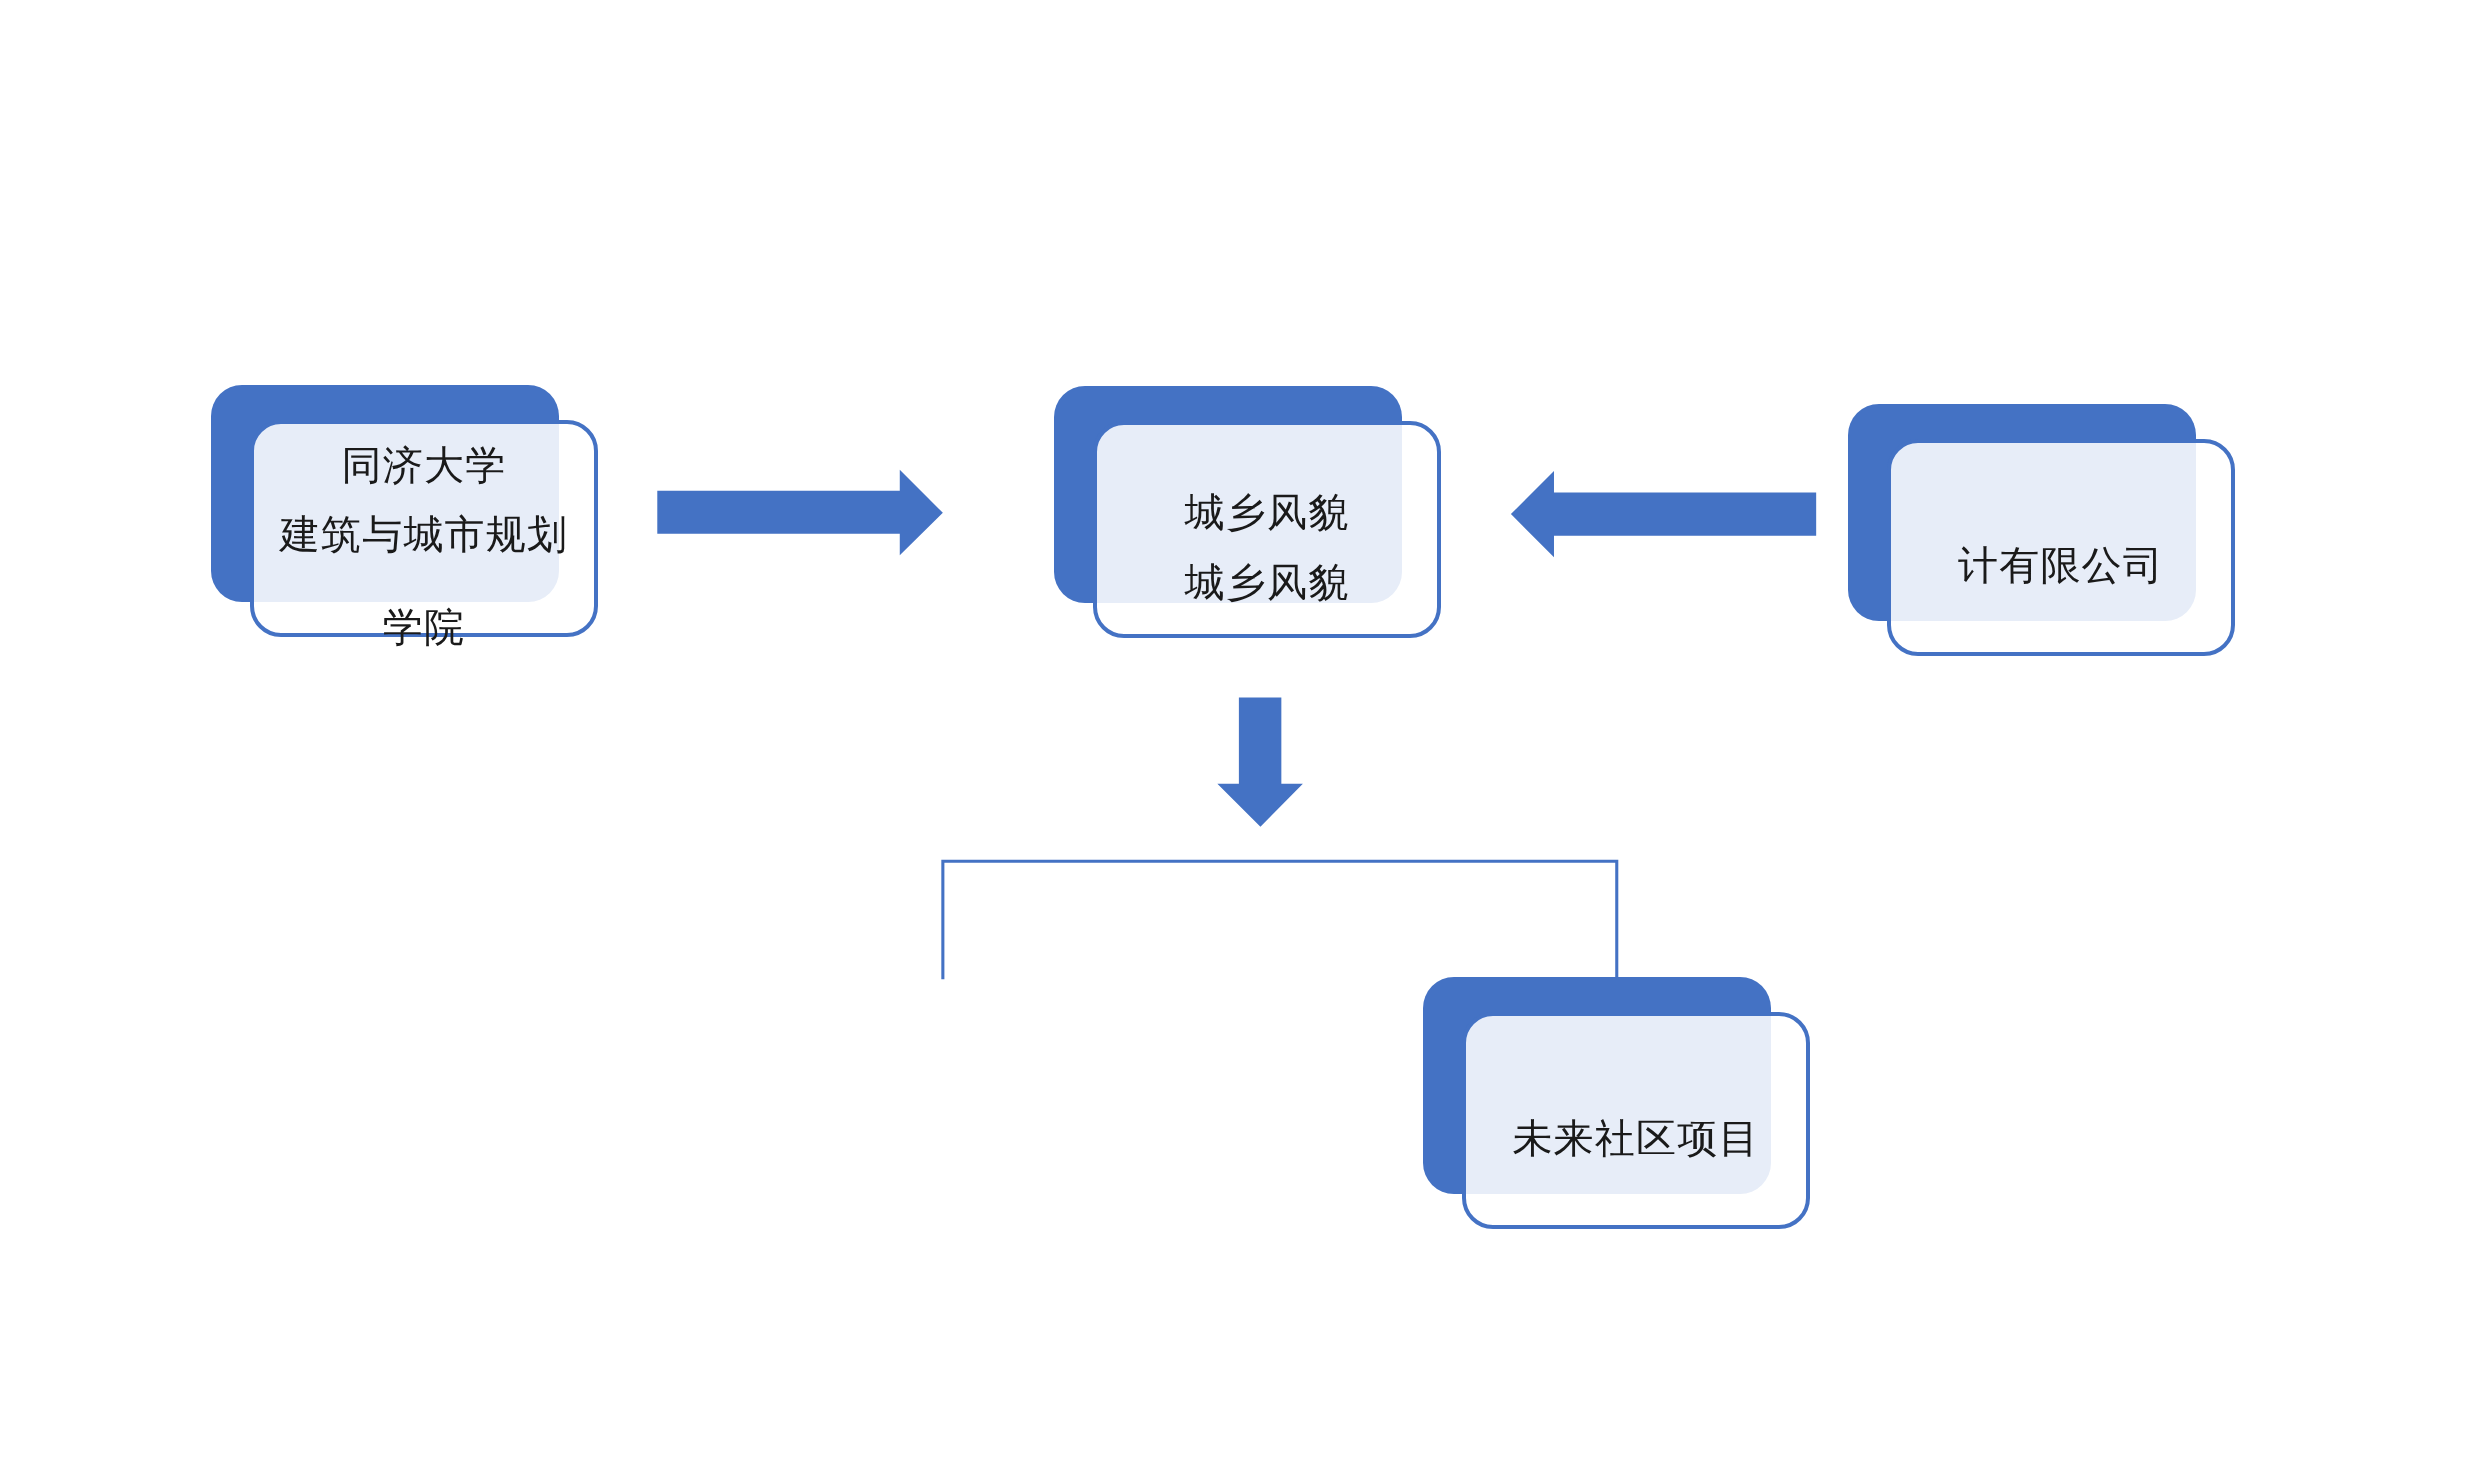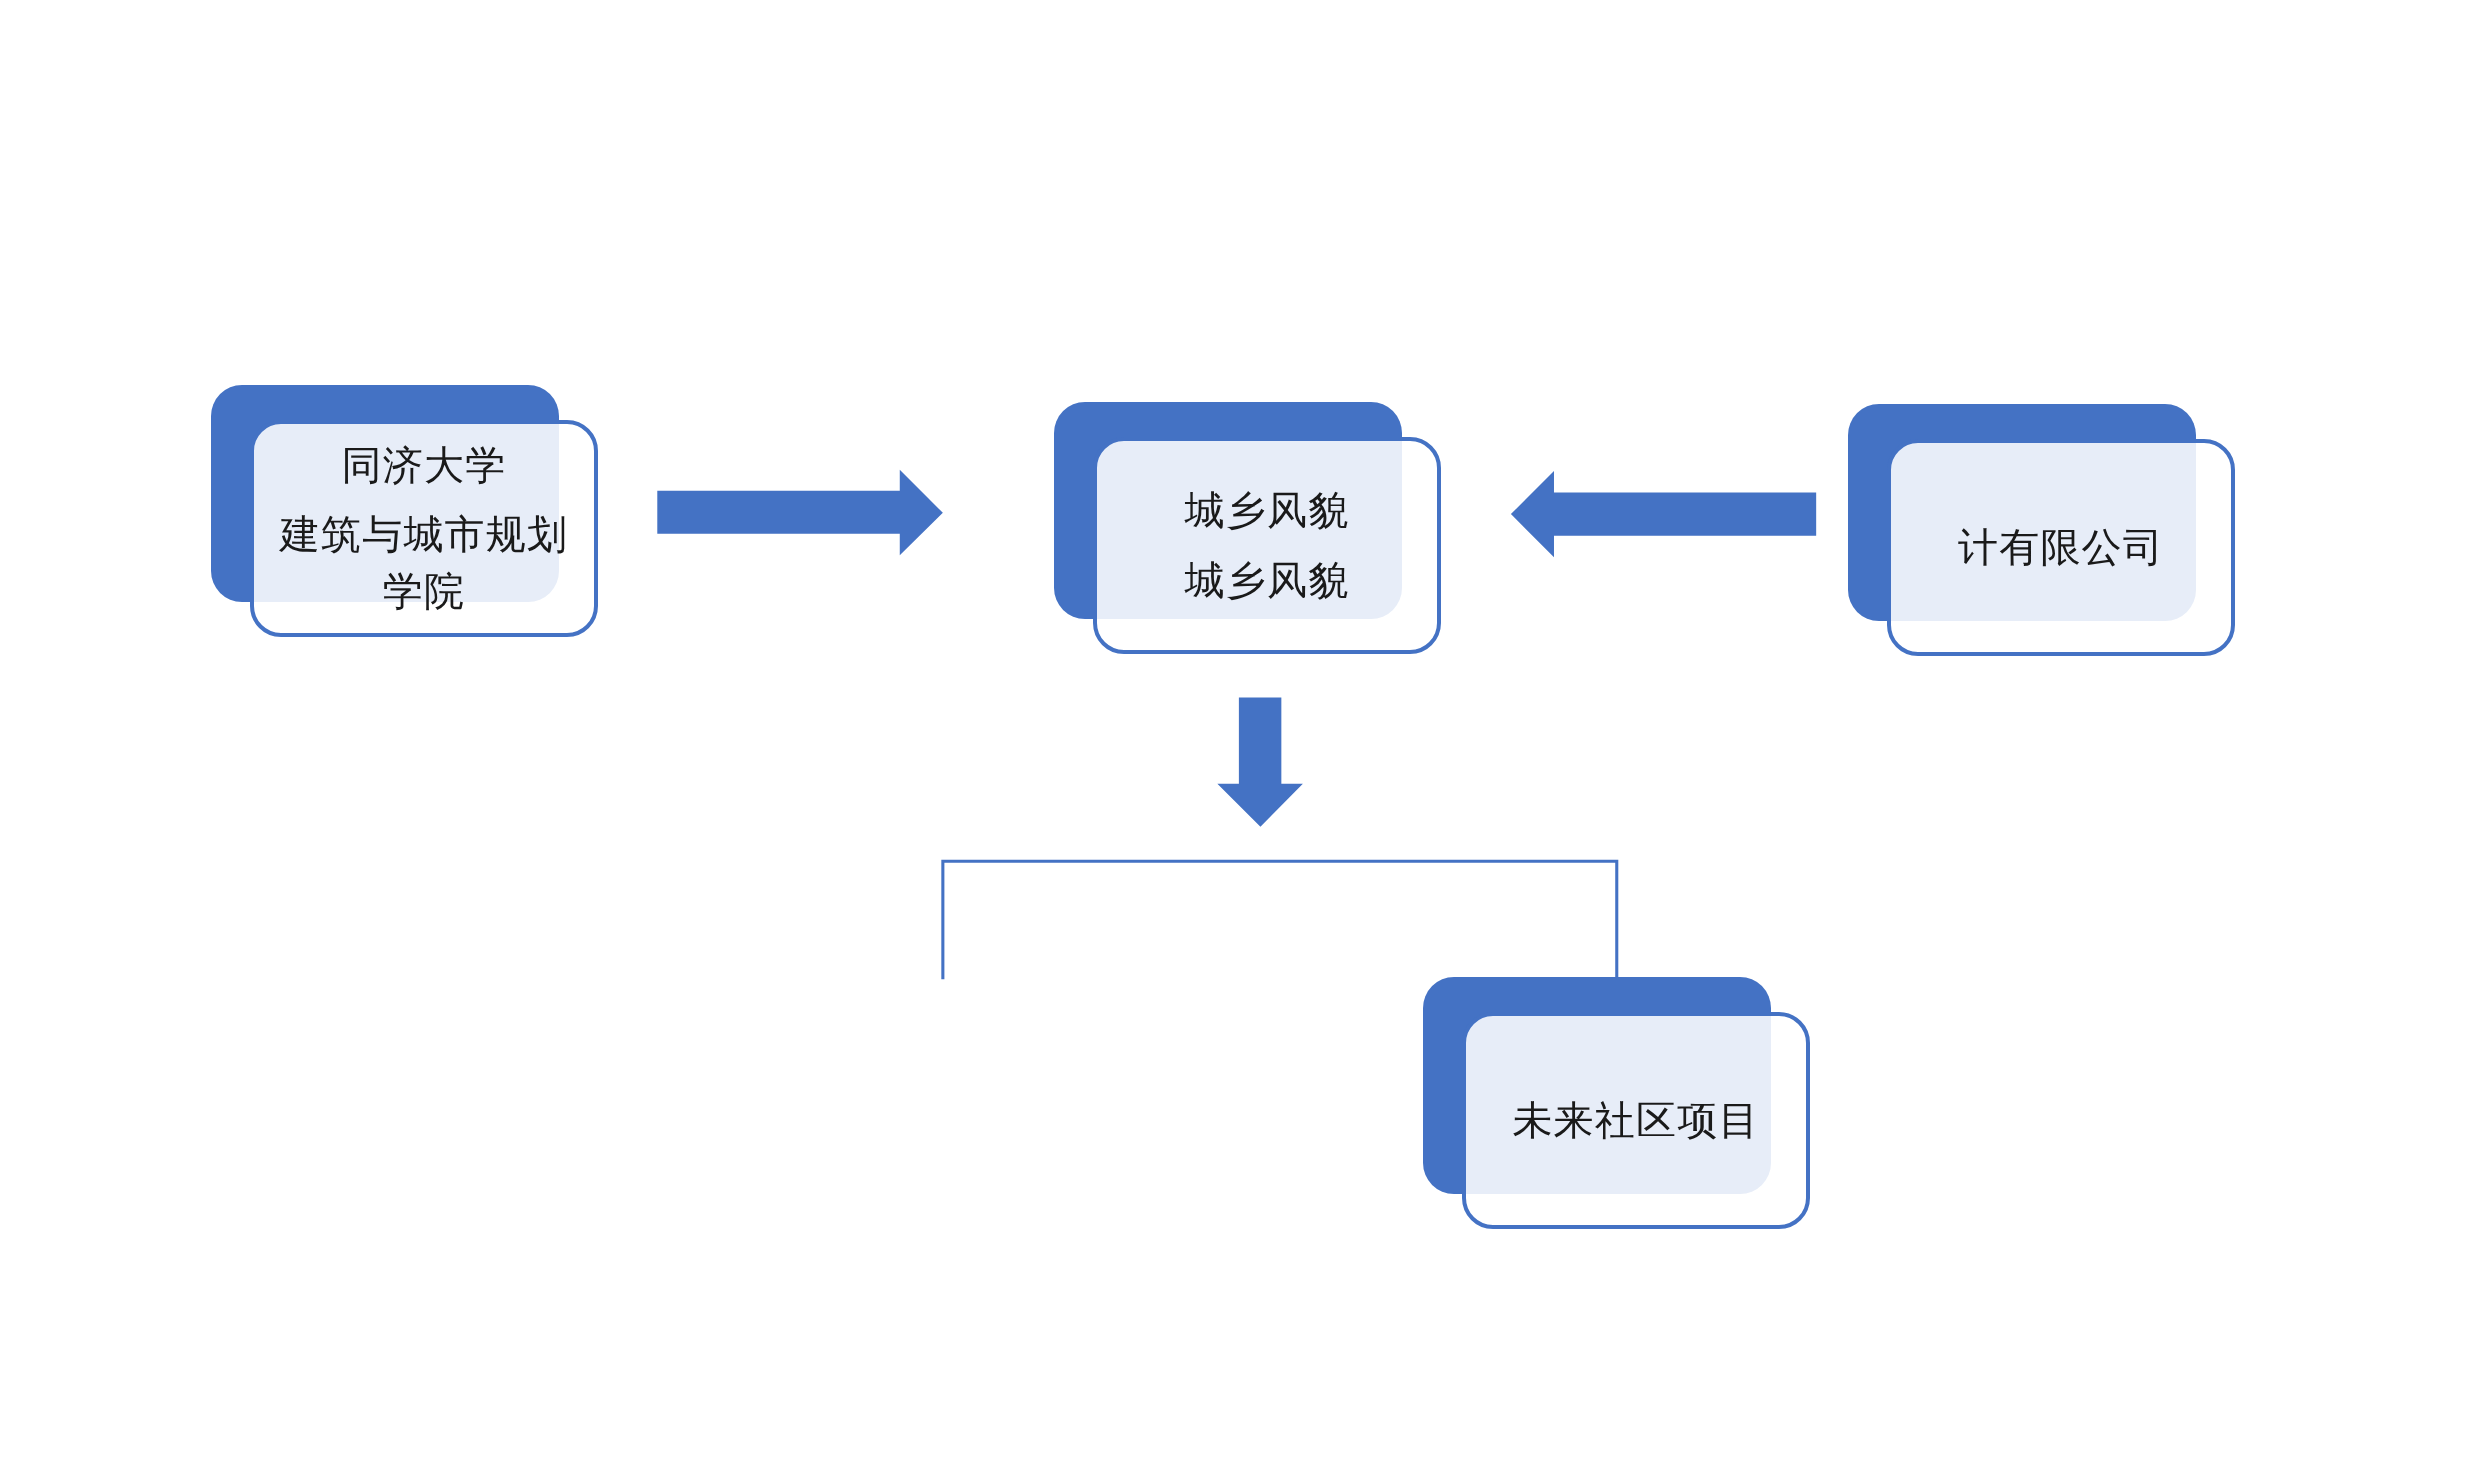--- a/index.html
+++ b/index.html
@@ -27,21 +27,21 @@
     position:absolute;left:39px;top:35px;width:348px;height:217px;
     box-sizing:border-box;
     background:var(--card-fill);
     border:4.9px solid var(--accent);
     border-radius:31px;
     display:flex;flex-direction:column;
     justify-content:center;align-items:center;
   }
   .line{
     font-size:40px;line-height:57px;letter-spacing:1.2px;
-    color:var(--text);white-space:nowrap;text-align:center;
+    color:var(--text);white-space:nowrap;text-align:center;margin-top:36px;
   }
   .para{margin-top:12.3px;}
   svg.overlay{
     position:absolute;left:0;top:0;width:2487px;height:1483px;
     display:block;
   }
   .arrow{fill:var(--accent);}
   .connector{stroke:var(--accent);stroke-width:5;fill:none;}
 </style>
 </head>
@@ -58,21 +58,21 @@
 
   <div class="node" style="left:211px;top:385px">
     <div class="card-back"></div>
     <div class="card-front">
       <div class="line">同济大学</div>
       <div class="line para">建筑与城市规划</div>
       <div class="line">学院</div>
     </div>
   </div>
 
-  <div class="node" style="left:1054px;top:402px">
+  <div class="node" style="left:1054px;top:386px">
     <div class="card-back"></div>
     <div class="card-front">
       <div class="line">城乡风貌</div>
       <div class="line para">城乡风貌</div>
     </div>
   </div>
 
   <div class="node" style="left:1848px;top:404px">
     <div class="card-back"></div>
     <div class="card-front">

